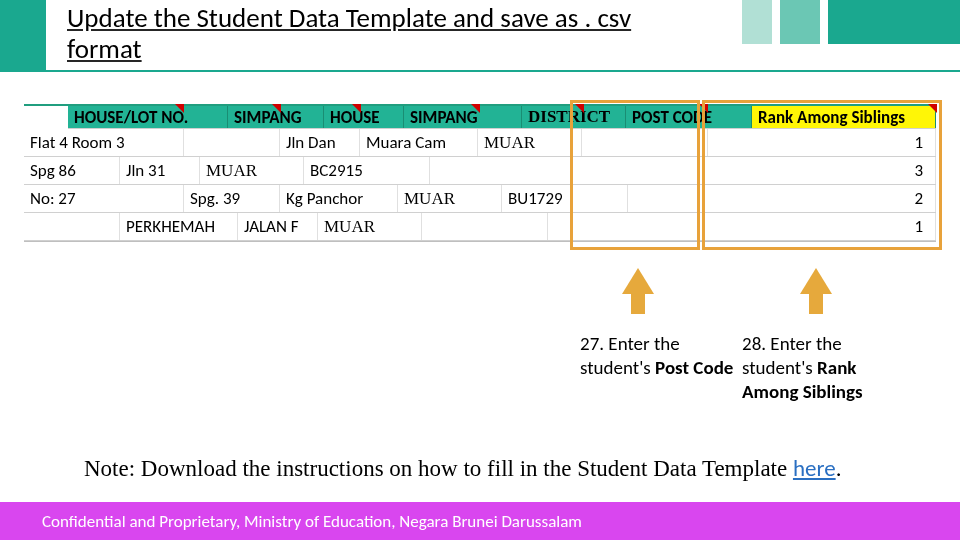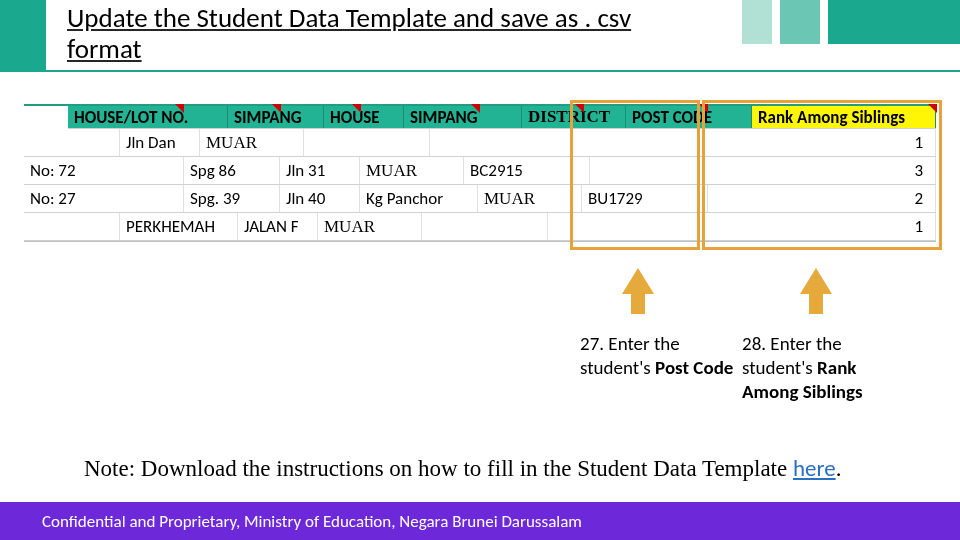--- a/index.html
+++ b/index.html
@@ -164,21 +164,21 @@
     color: #2a6fc2;
     text-decoration: underline;
     margin-top: 40px;
   }
 
   
   .footer {
     position: absolute;
     left: 0; bottom: 0;
     width: 100%; height: 38px;
-    background: #6d28d9;
+    background: #d946ef;
     display: flex;
     align-items: center;
     padding-left: 42px;
     color: #fff;
     font-size: 17px;
   }
 </style>
 </head>
 <body>
 
@@ -196,38 +196,38 @@
     <div class="cell c0">HOUSE/LOT NO.</div>
     <div class="cell c1">SIMPANG</div>
     <div class="cell c2">HOUSE</div>
     <div class="cell c3">SIMPANG</div>
     <div class="cell c4">DISTRICT</div>
     <div class="cell c5">POST CODE</div>
     <div class="cell c6">Rank Among Siblings</div>
   </div>
 
   <div class="row">
+    <div class="cell c0">Flat 4 Room 3</div>
     <div class="cell c1"></div>
     <div class="cell c2">Jln Dan</div>
+    <div class="cell c3">Muara Cam</div>
     <div class="cell c4">MUAR</div>
     <div class="cell c5"></div>
     <div class="cell c6">1</div>
   </div>
   <div class="row">
-    <div class="cell c0">No: 72</div>
     <div class="cell c1">Spg 86</div>
     <div class="cell c2">Jln 31</div>
     <div class="cell c4">MUAR</div>
     <div class="cell c5">BC2915</div>
     <div class="cell c6">3</div>
   </div>
   <div class="row">
     <div class="cell c0">No: 27</div>
     <div class="cell c1">Spg. 39</div>
-    <div class="cell c2">Jln 40</div>
     <div class="cell c3">Kg Panchor</div>
     <div class="cell c4">MUAR</div>
     <div class="cell c5">BU1729</div>
     <div class="cell c6">2</div>
   </div>
   <div class="row">
     <div class="cell c1"></div>
     <div class="cell c3">PERKHEMAH</div>
     <div class="cell c2">JALAN F</div>
     <div class="cell c4">MUAR</div>

